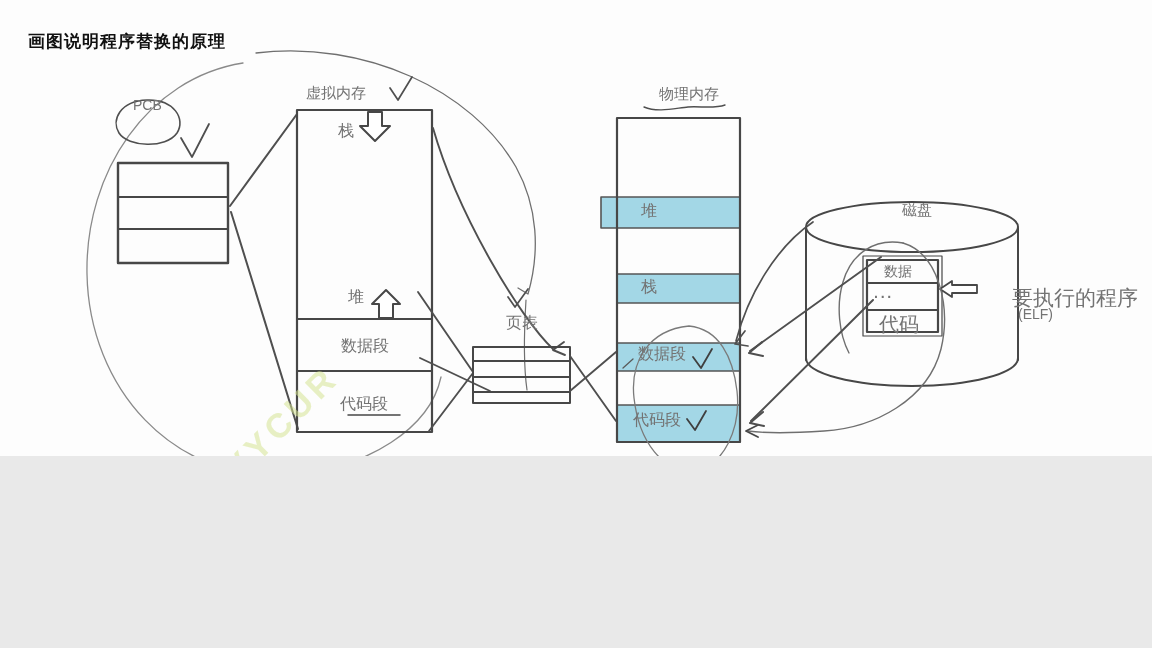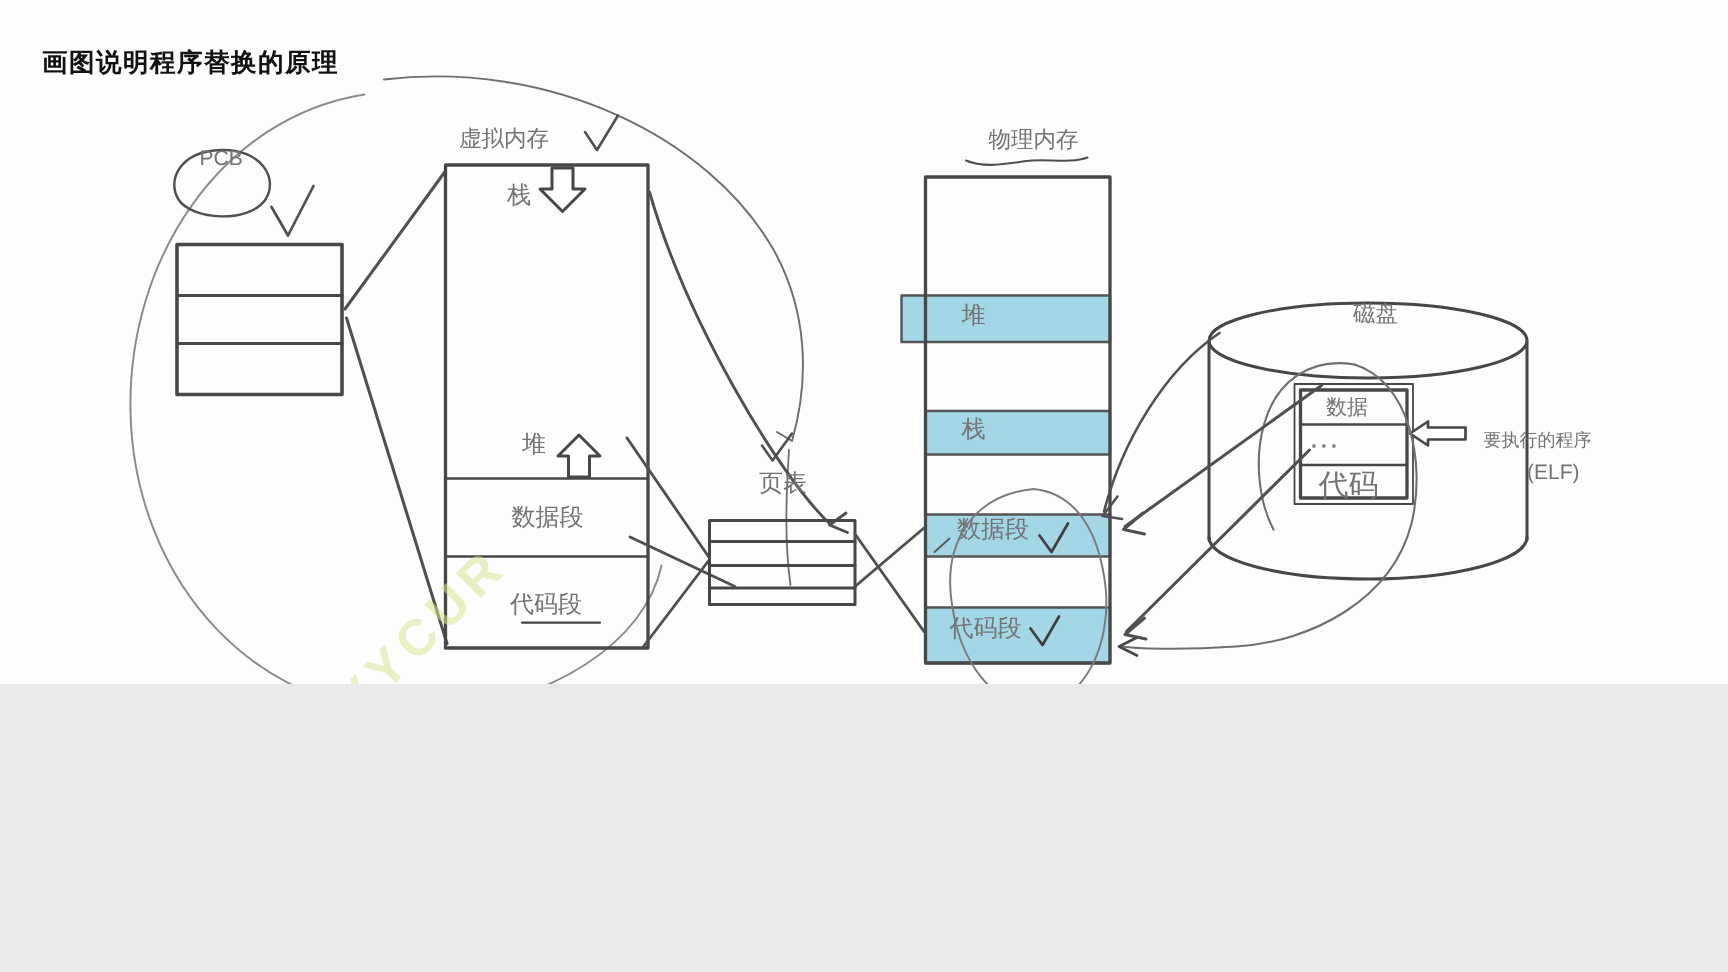--- a/index.html
+++ b/index.html
@@ -122,18 +122,18 @@
   <div class="lbl" style="left:641px;top:203px;font-size:16px;">堆</div>
   <div class="lbl" style="left:641px;top:279px;font-size:16px;">栈</div>
   <div class="lbl" style="left:638px;top:346px;font-size:16px;">数据段</div>
   <div class="lbl" style="left:633px;top:412px;font-size:16px;">代码段</div>
 
   <div class="lbl" style="left:881px;top:202px;font-size:15px;margin-left:21px;">磁盘</div>
   <div class="lbl" style="left:884px;top:264px;font-size:14px;text-align:center;">数据</div>
   <div class="lbl" style="left:874px;top:290px;font-size:14px;font-weight:bold;letter-spacing:2px;">···</div>
   <div class="lbl" style="left:879px;top:314px;font-size:20px;">代码</div>
 
-  <div class="lbl" style="left:989px;top:287px;font-size:12px;">要执行的程序</div>
+  <div class="lbl" style="left:1012px;top:287px;font-size:21px;">要执行的程序</div>
   <div class="lbl" style="left:980px;top:307px;font-size:14px;margin-left:38px;">(ELF)</div>
 
   <div class="wm-diag">DEIYYCUR</div>
 
 </div>
 
 </body></html>

